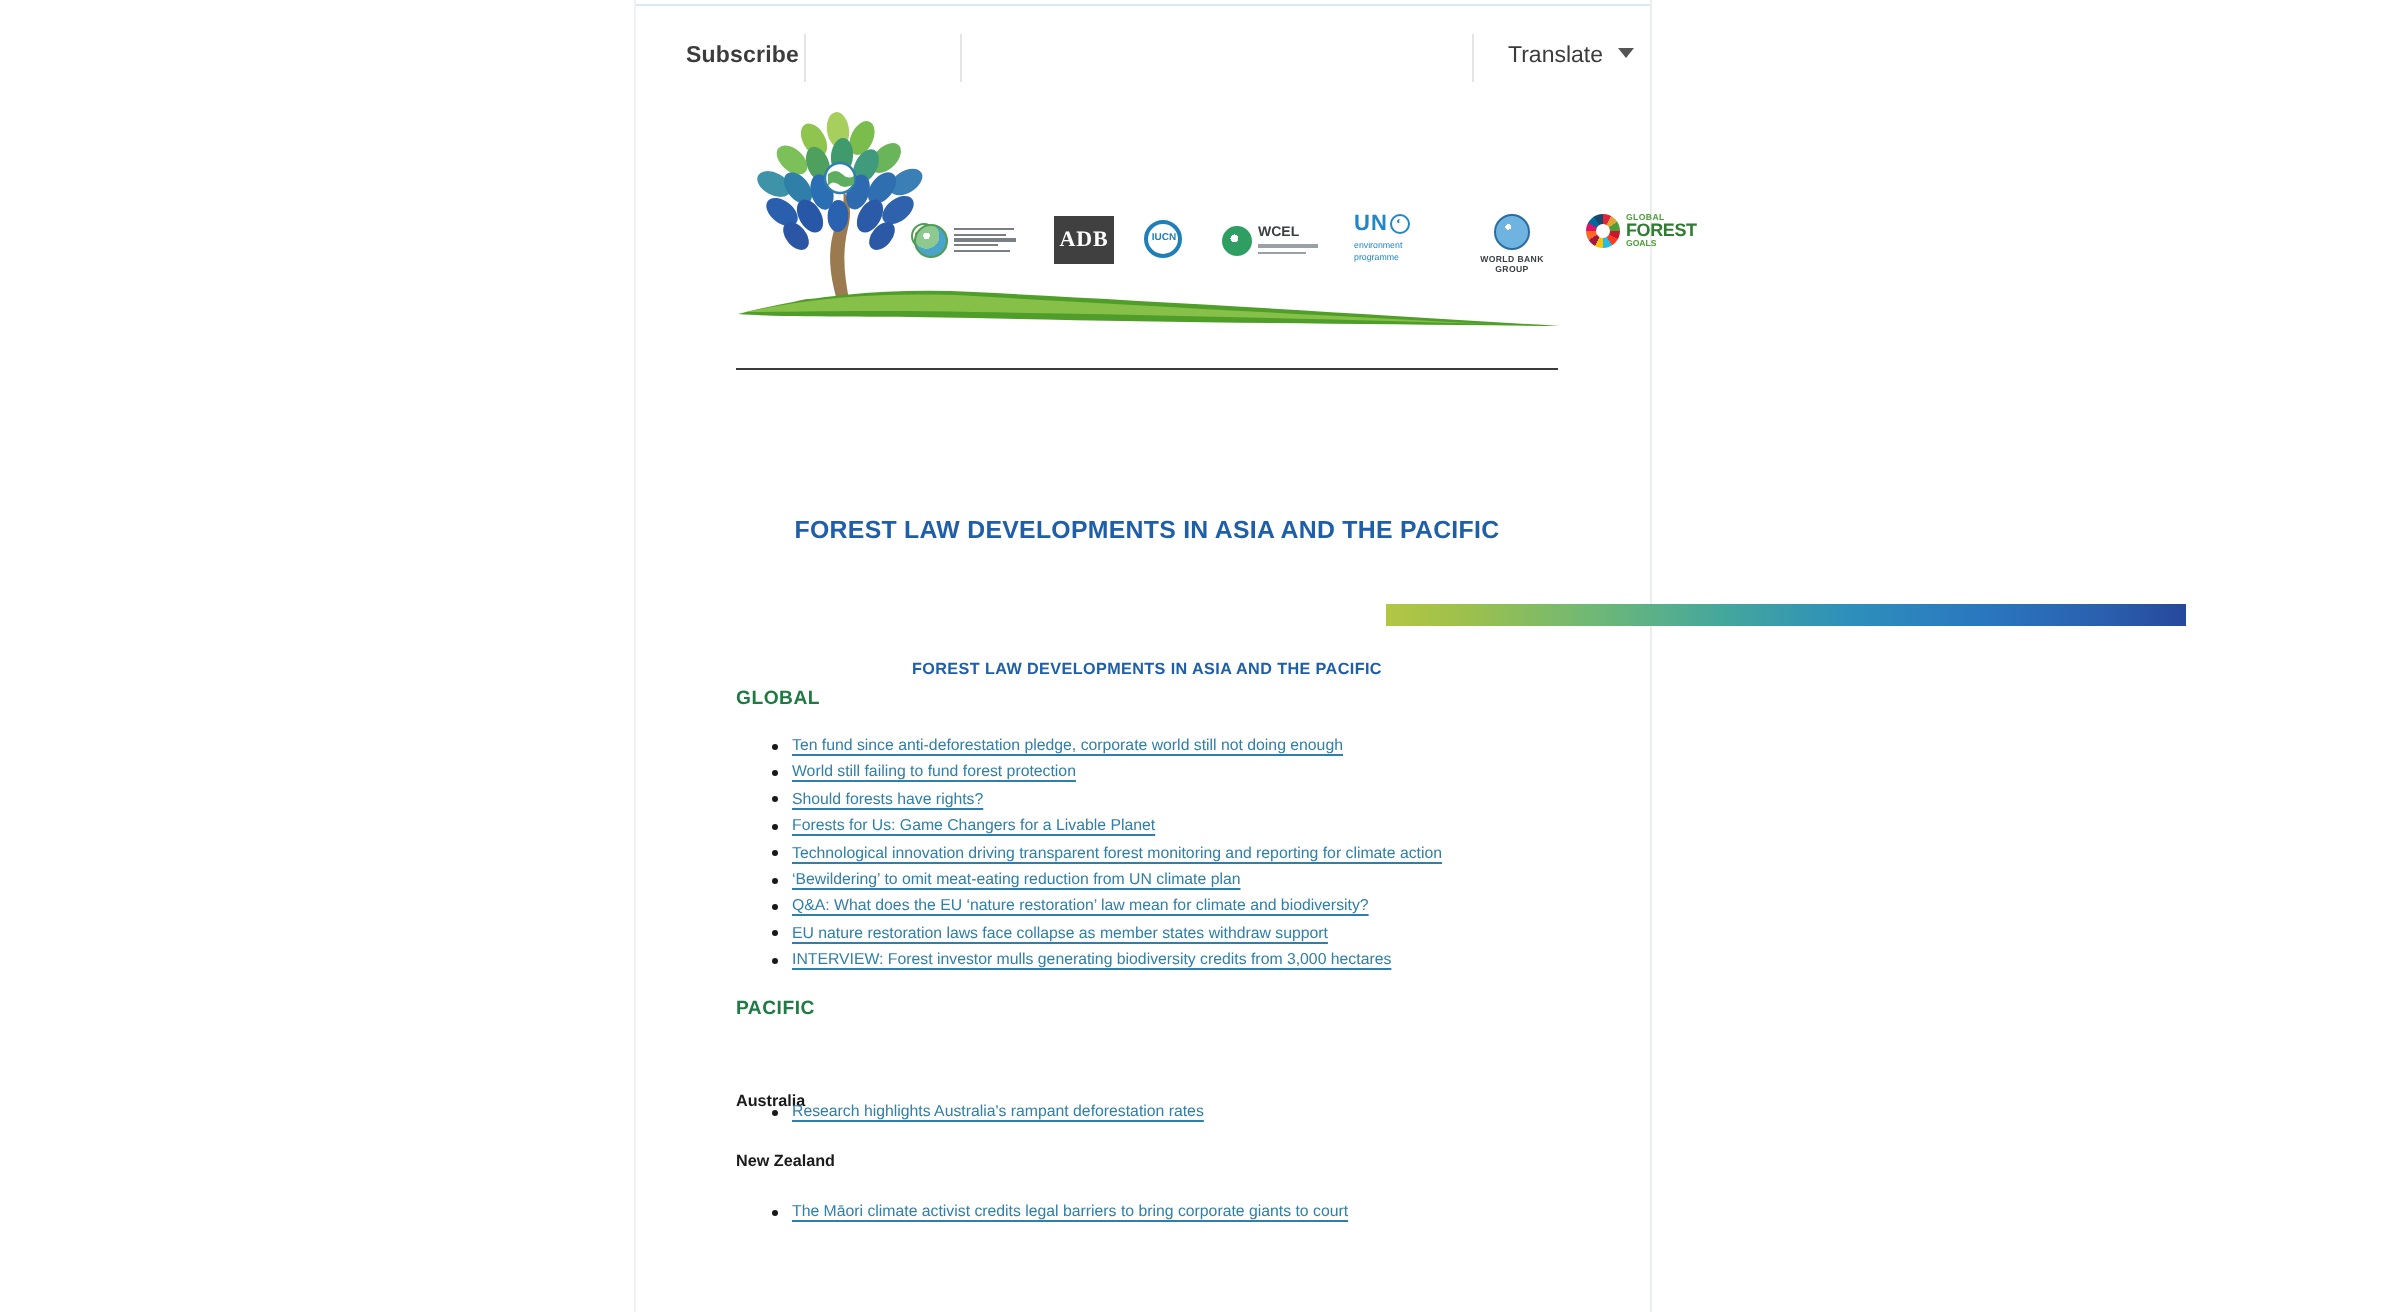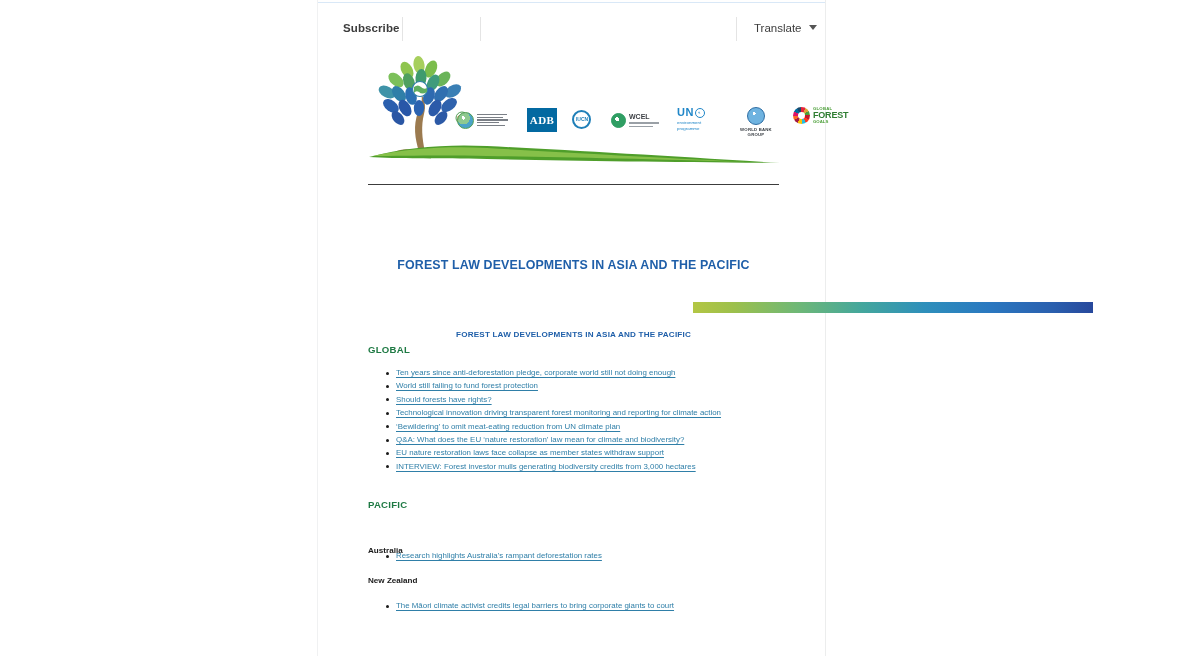--- a/index.html
+++ b/index.html
@@ -121,21 +121,21 @@
   .p-iucnael .globe {
     width: 15px; height: 15px; border-radius: 50%;
     background: radial-gradient(circle at 35% 33%, #ffffff 0 12%, #8ec98f 12% 46%, #4aa3c8 46% 100%);
     border: 1px solid #4f9c52;
     flex: 0 0 auto;
   }
   .p-iucnael .txtlines { display:flex; flex-direction:column; gap:1.4px; }
   .p-iucnael .txtlines i { display:block; height:1.4px; background:#7a7f86; }
 
   .p-adb {
-    width: 30px; height: 24px; background: #0369a1;
+    width: 30px; height: 24px; background: #404040;
     color: #ffffff; font-family: "Liberation Serif", serif;
     font-size: 11px; letter-spacing: 0.4px;
     display: flex; align-items: center; justify-content: center;
     font-weight: bold;
   }
 
   .p-iucn { width: 26px; height: 22px; position: relative; }
   .p-iucn .ring {
     position: absolute; left: 1px; top: 1px;
     width: 19px; height: 19px; border-radius: 50%;
@@ -417,23 +417,24 @@
     <div class="main-title">FOREST LAW DEVELOPMENTS IN ASIA AND THE PACIFIC</div>
 
     <div class="gradient-bar" style="left:376px;"></div>
 
     <div class="content">
       <div class="body-subtitle">FOREST LAW DEVELOPMENTS IN ASIA AND THE PACIFIC</div>
 
       <div class="sec-head" style="top:344px;">GLOBAL</div>
 
       <ul class="links" style="top:366px;">
-        <li><a>Ten years since anti-deforestation pledge, corporate world still not doing enough</a></li>
+        <li><a>Ten fund since anti-deforestation pledge, corporate world still not doing enough</a></li>
         <li><a>World still failing to fund forest protection</a></li>
         <li><a>Should forests have rights? </a></li>
+        <li><a>Forests for Us: Game Changers for a Livable Planet</a></li>
         <li><a>Technological innovation driving transparent forest monitoring and reporting for climate action</a></li>
         <li><a>‘Bewildering’ to omit meat-eating reduction from UN climate plan</a></li>
         <li><a>Q&amp;A: What does the EU ‘nature restoration’ law mean for climate and biodiversity?</a></li>
         <li><a>EU nature restoration laws face collapse as member states withdraw support</a></li>
         <li><a>INTERVIEW: Forest investor mulls generating biodiversity credits from 3,000 hectares</a></li>
       </ul>
 
       <div class="sec-head" style="top:499px;">PACIFIC</div>
 
       <div class="sub-head" style="top:526px;margin-top:20px;">Australia</div>

